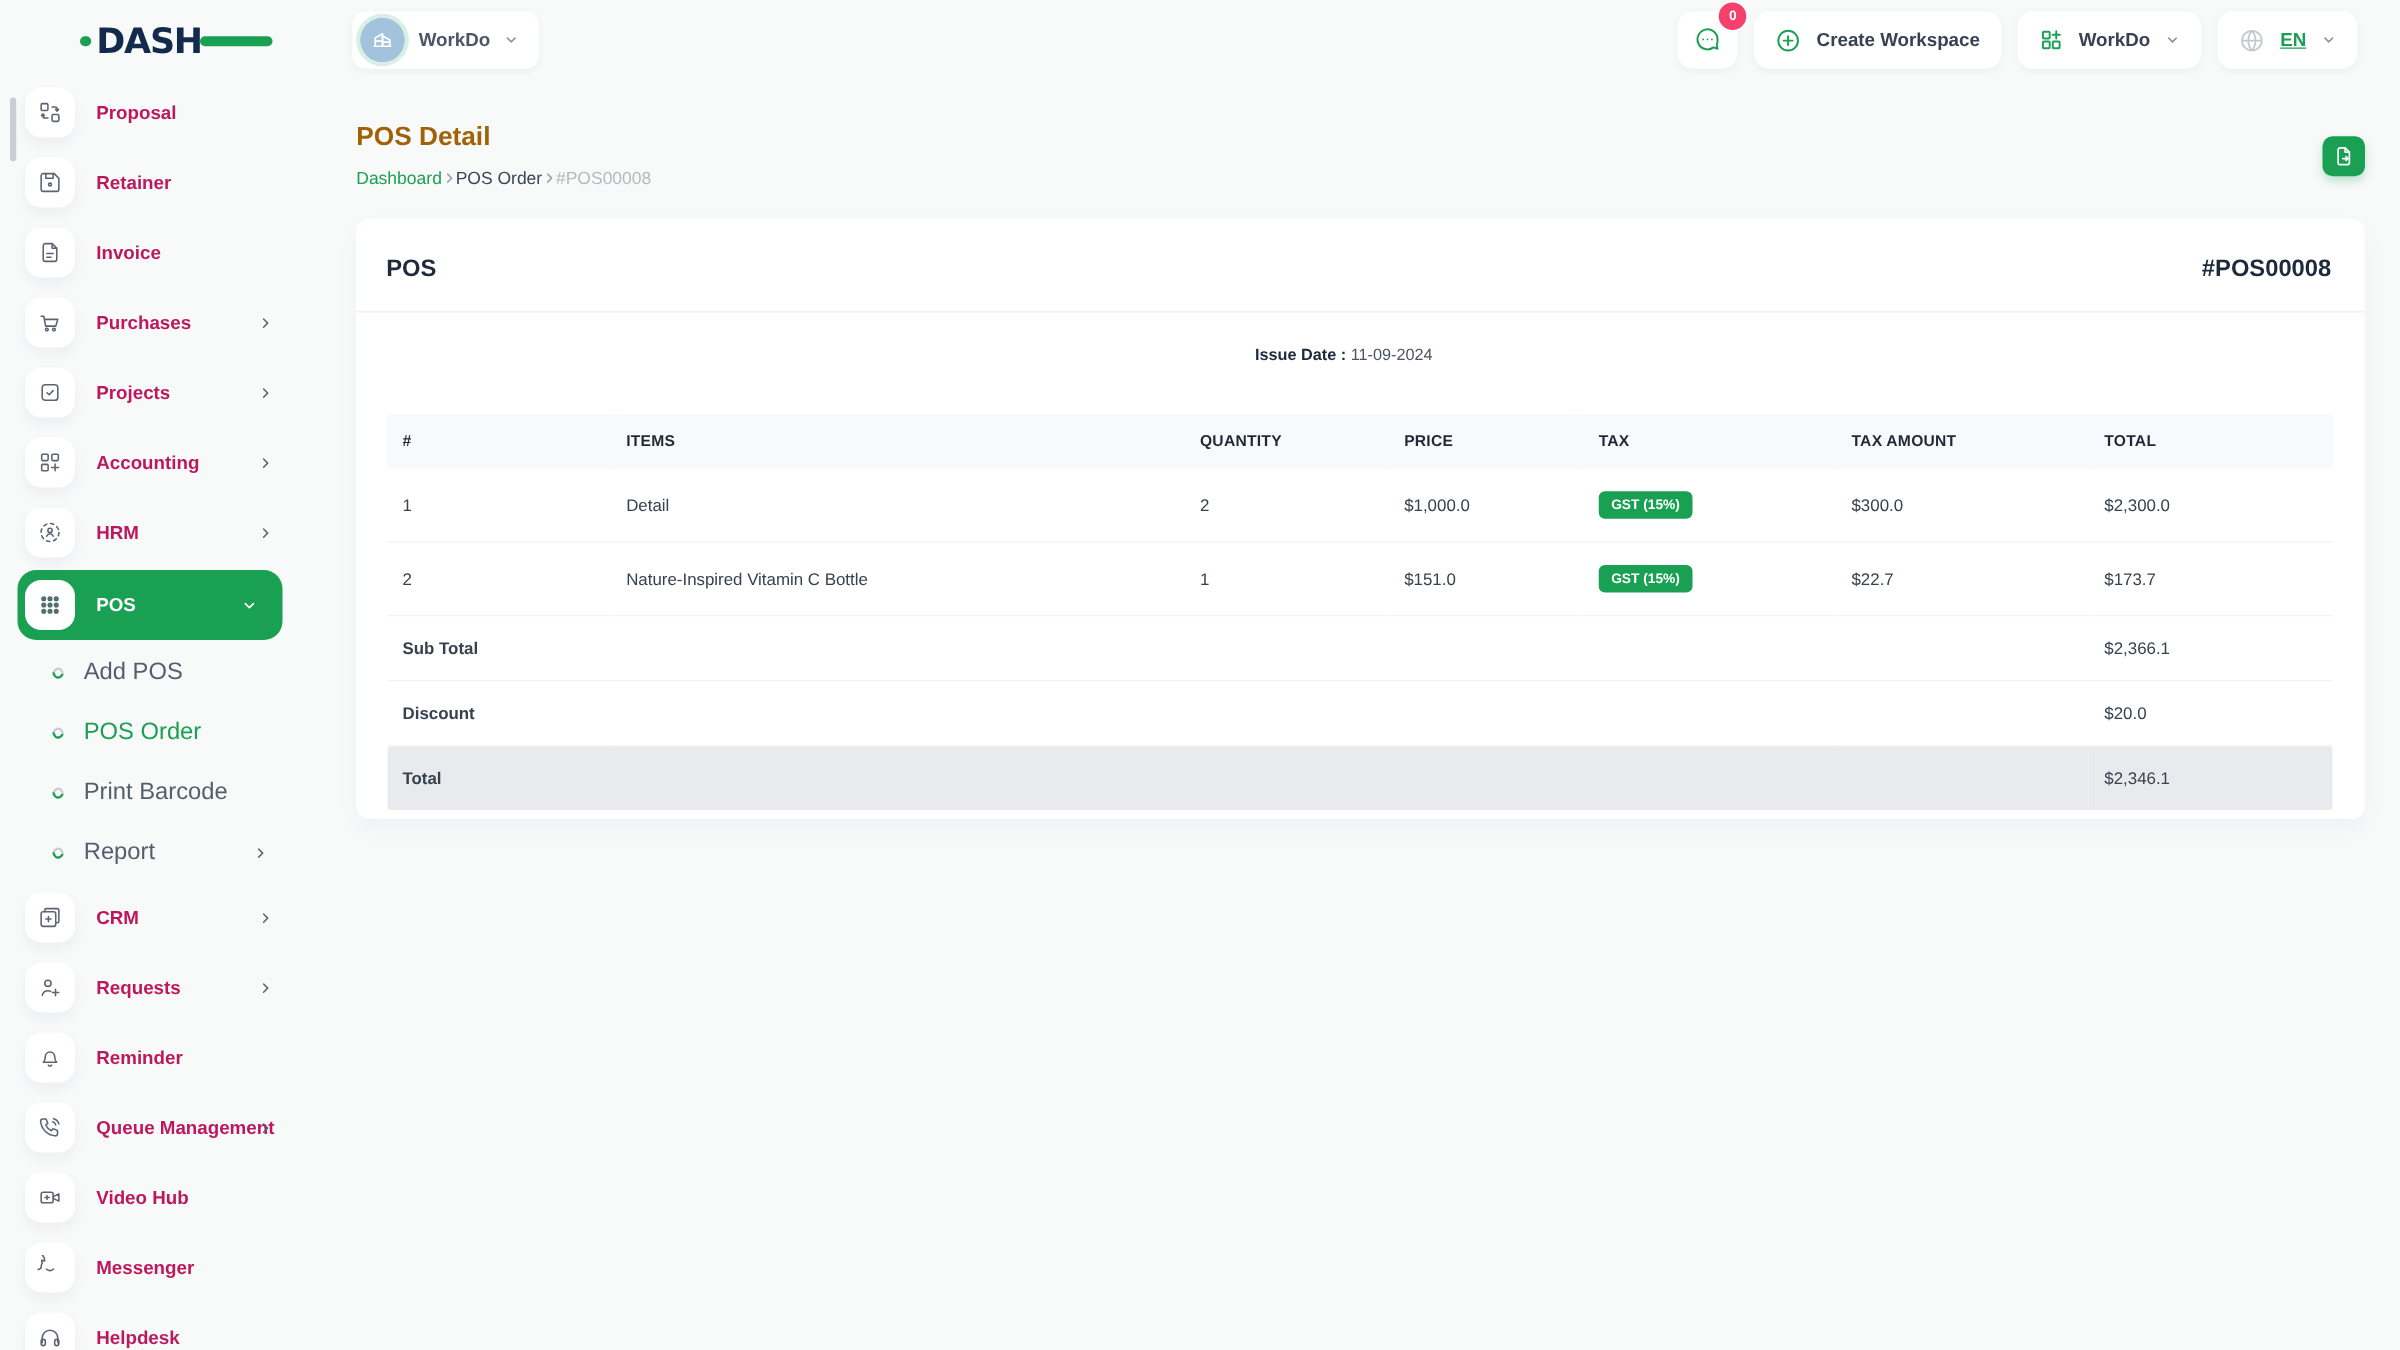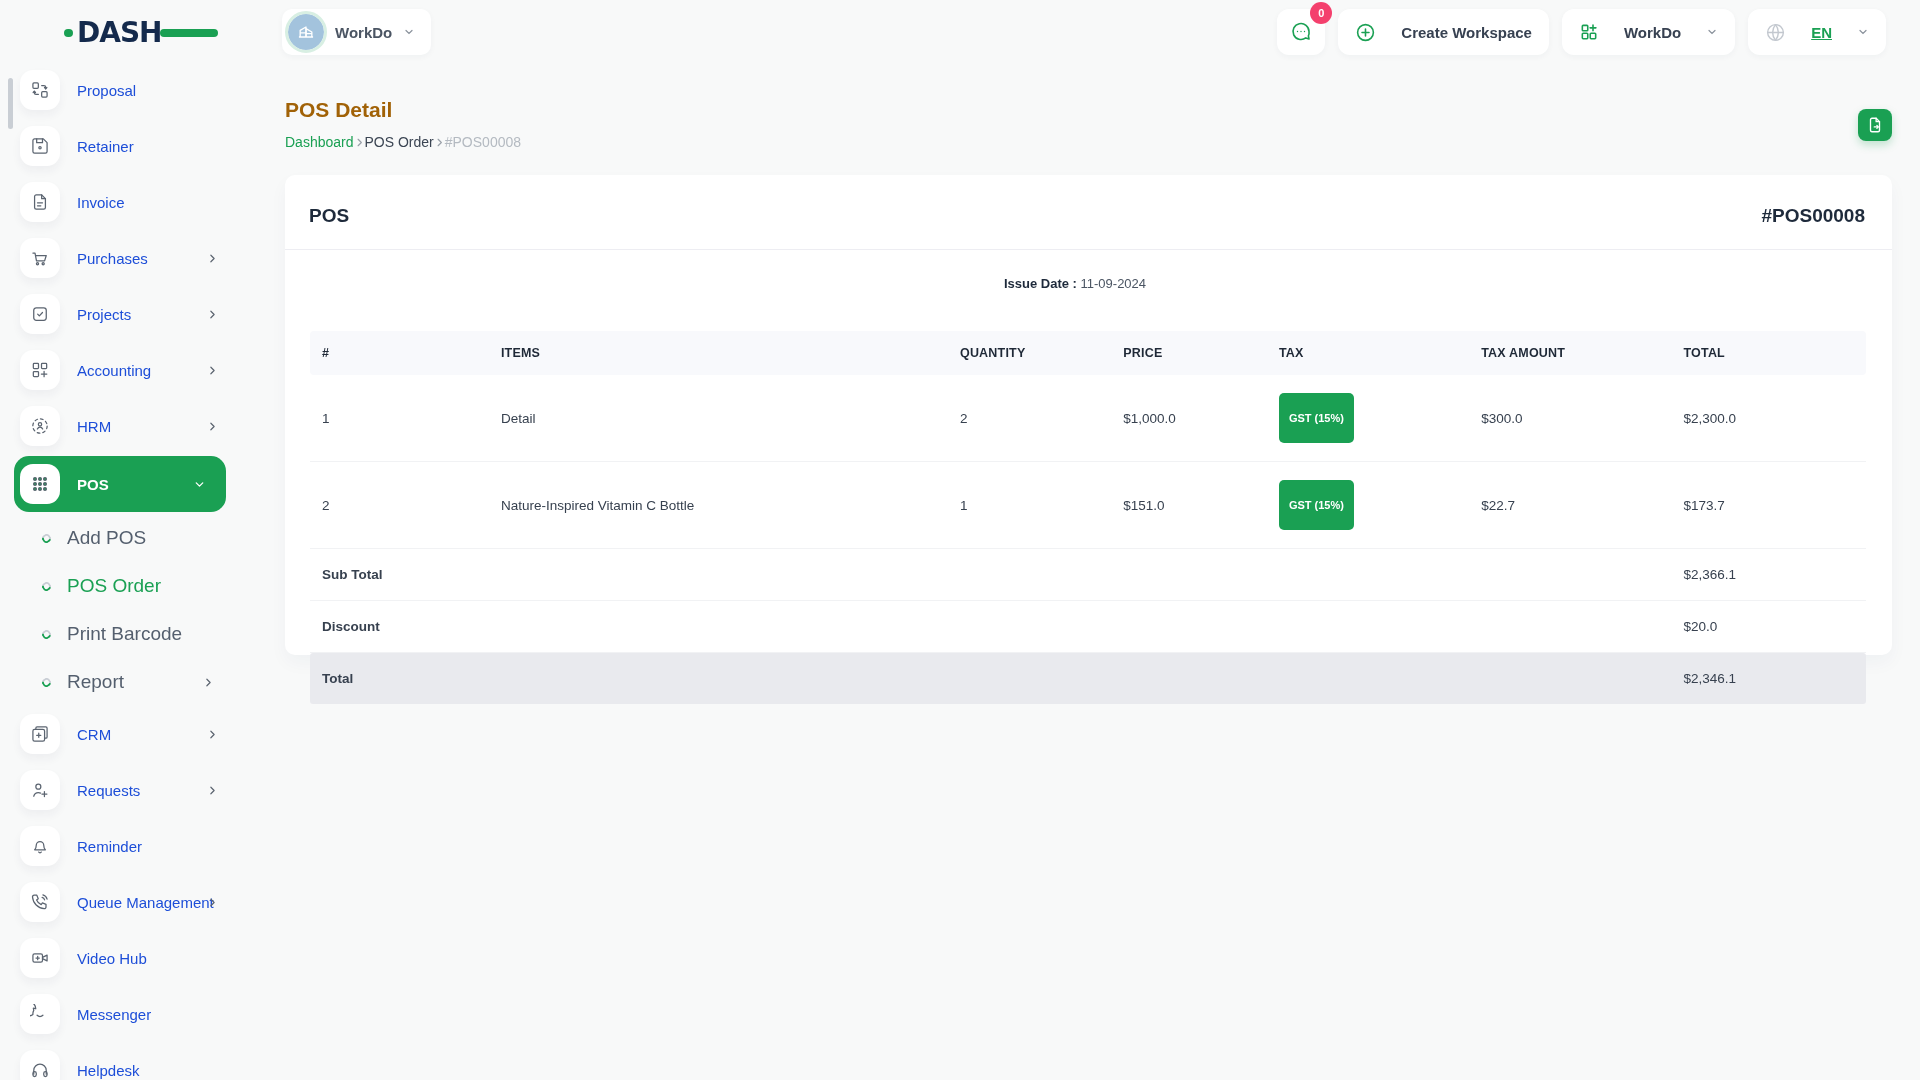--- a/index.html
+++ b/index.html
@@ -13,32 +13,32 @@
              display:flex; align-items:center; gap:11px; padding:0 16px 0 6px; box-shadow:0 2px 6px rgba(30,40,70,.04); cursor:pointer; }
   .ws-avatar { width:36px; height:36px; border-radius:50%; background:#a3c3dd; display:flex; align-items:center; justify-content:center;
                outline:3px solid #d8efe3; }
   .ws-label { font-size:15px; color:#4b5563; font-weight:700; }
   .chev { width:12px; height:12px; }
   .top-right { position:absolute; right:34px; top:9px; display:flex; gap:13px; align-items:center; }
   .icon-btn { position:relative; width:48px; height:46px; background:#fff; border-radius:12px; display:flex; align-items:center; justify-content:center;
               box-shadow:0 2px 6px rgba(30,40,70,.04); cursor:pointer; }
   .badge { position:absolute; top:-7px; right:-7px; min-width:22px; height:22px; border-radius:50%; background:#f4406d; color:#fff;
            font-size:11px; font-weight:700; display:flex; align-items:center; justify-content:center; }
-  .pill-btn { height:46px; background:#fff; border-radius:12px; display:flex; align-items:center; gap:25px; padding:0 17px;
+  .pill-btn { height:46px; background:#fff; border-radius:12px; display:flex; align-items:center; gap:12px; padding:0 17px;
               box-shadow:0 2px 6px rgba(30,40,70,.04); font-size:15px; color:#374151; font-weight:700; cursor:pointer; }
   .pill-btn .lang { color:#1aa053; font-weight:700;text-decoration:underline; }
 
   
   .sidebar { position:absolute; top:62px; left:0; width:241px; bottom:0; overflow:hidden; }
   .scroll-thumb { position:absolute; left:8px; top:16px; width:5px; height:51px; border-radius:3px; background:#c9ced4; }
   .side-item { position:relative; height:56px; display:flex; align-items:center; gap:17px; padding-left:20px; cursor:pointer; }
   .tile { width:40px; height:40px; min-width:40px; background:#fff; border-radius:13px; display:flex; align-items:center; justify-content:center;
           box-shadow:0 5px 10px rgba(30,40,70,.05); }
   .tile svg { width:20px; height:20px; stroke:#5b6470; fill:none; stroke-width:1.5; stroke-linecap:round; stroke-linejoin:round; }
-  .side-label { font-size:15px; color:#1d4ed8; font-weight:400; }
+  .side-label { font-size:15px; color:#be185d; font-weight:700; }
   .side-arrow { position:absolute; right:22px; width:13px; height:13px; }
   .pos-pill { position:relative; margin:2px 0 2px 14px; width:212px; height:56px; background:#1aa053; border-radius:15px;
               display:flex; align-items:center; gap:17px; padding-left:6px; cursor:pointer; }
   .pos-pill .tile { box-shadow:none; }
   .pos-pill .side-label { color:#fff; font-weight:700; }
   .pos-pill .side-arrow { right:20px; }
   .sub-item { position:relative; height:48px; display:flex; align-items:center; gap:16px; padding-left:42px; cursor:pointer; }
   .bullet { width:9px; height:9px; min-width:9px; border-radius:50%; border:2px solid #c9ced5; border-bottom-color:#1aa053; border-left-color:#1aa053;
             transform:rotate(-35deg); }
   .sub-label { font-size:19px; color:#545f6e; }
@@ -62,21 +62,21 @@
   .card-title, .card-number { font-size:19px; font-weight:700; color:#1e2a3b; }
   .issue-date { text-align:center; padding:26px 27px 0 0; font-size:13px; color:#4b5563; }
   .issue-date b { color:#1e2a3b; }
 
   table.pos { width:calc(100% - 51px); margin:40px 26px 0 25px; border-collapse:collapse; table-layout:fixed; }
   .pos thead th { background:#f8f9fc; text-align:left; font-size:12.5px; font-weight:700; color:#1f2937; letter-spacing:.2px;
                   padding:15px 12px; }
   .pos thead th:first-child { border-radius:4px 0 0 4px; }
   .pos thead th:last-child { border-radius:0 4px 4px 0; }
   .pos tbody td { padding:18px 12px; font-size:13.5px; color:#37414f; border-bottom:1px solid #f1f2f4; }
-  .tax-badge { display:inline-block; background:#1aa053; color:#fff; font-size:11px; font-weight:700; padding:19px 10px; border-radius:5px; }
+  .tax-badge { display:inline-block; background:#1aa053; color:#fff; font-size:11px; font-weight:700; padding:5px 10px; border-radius:5px; }
   .sum-label { font-weight:700; color:#1e2a3b; }
   tr.total-row td { background:#e9eaee; border-bottom:none; }
   tr.total-row td:first-child { border-radius:3px 0 0 3px; }
   tr.total-row td:last-child { border-radius:0 3px 3px 0; }
 </style>
 </head>
 <body>
 
 <div class="topbar">
   <svg class="logo" viewBox="0 0 170 36">

